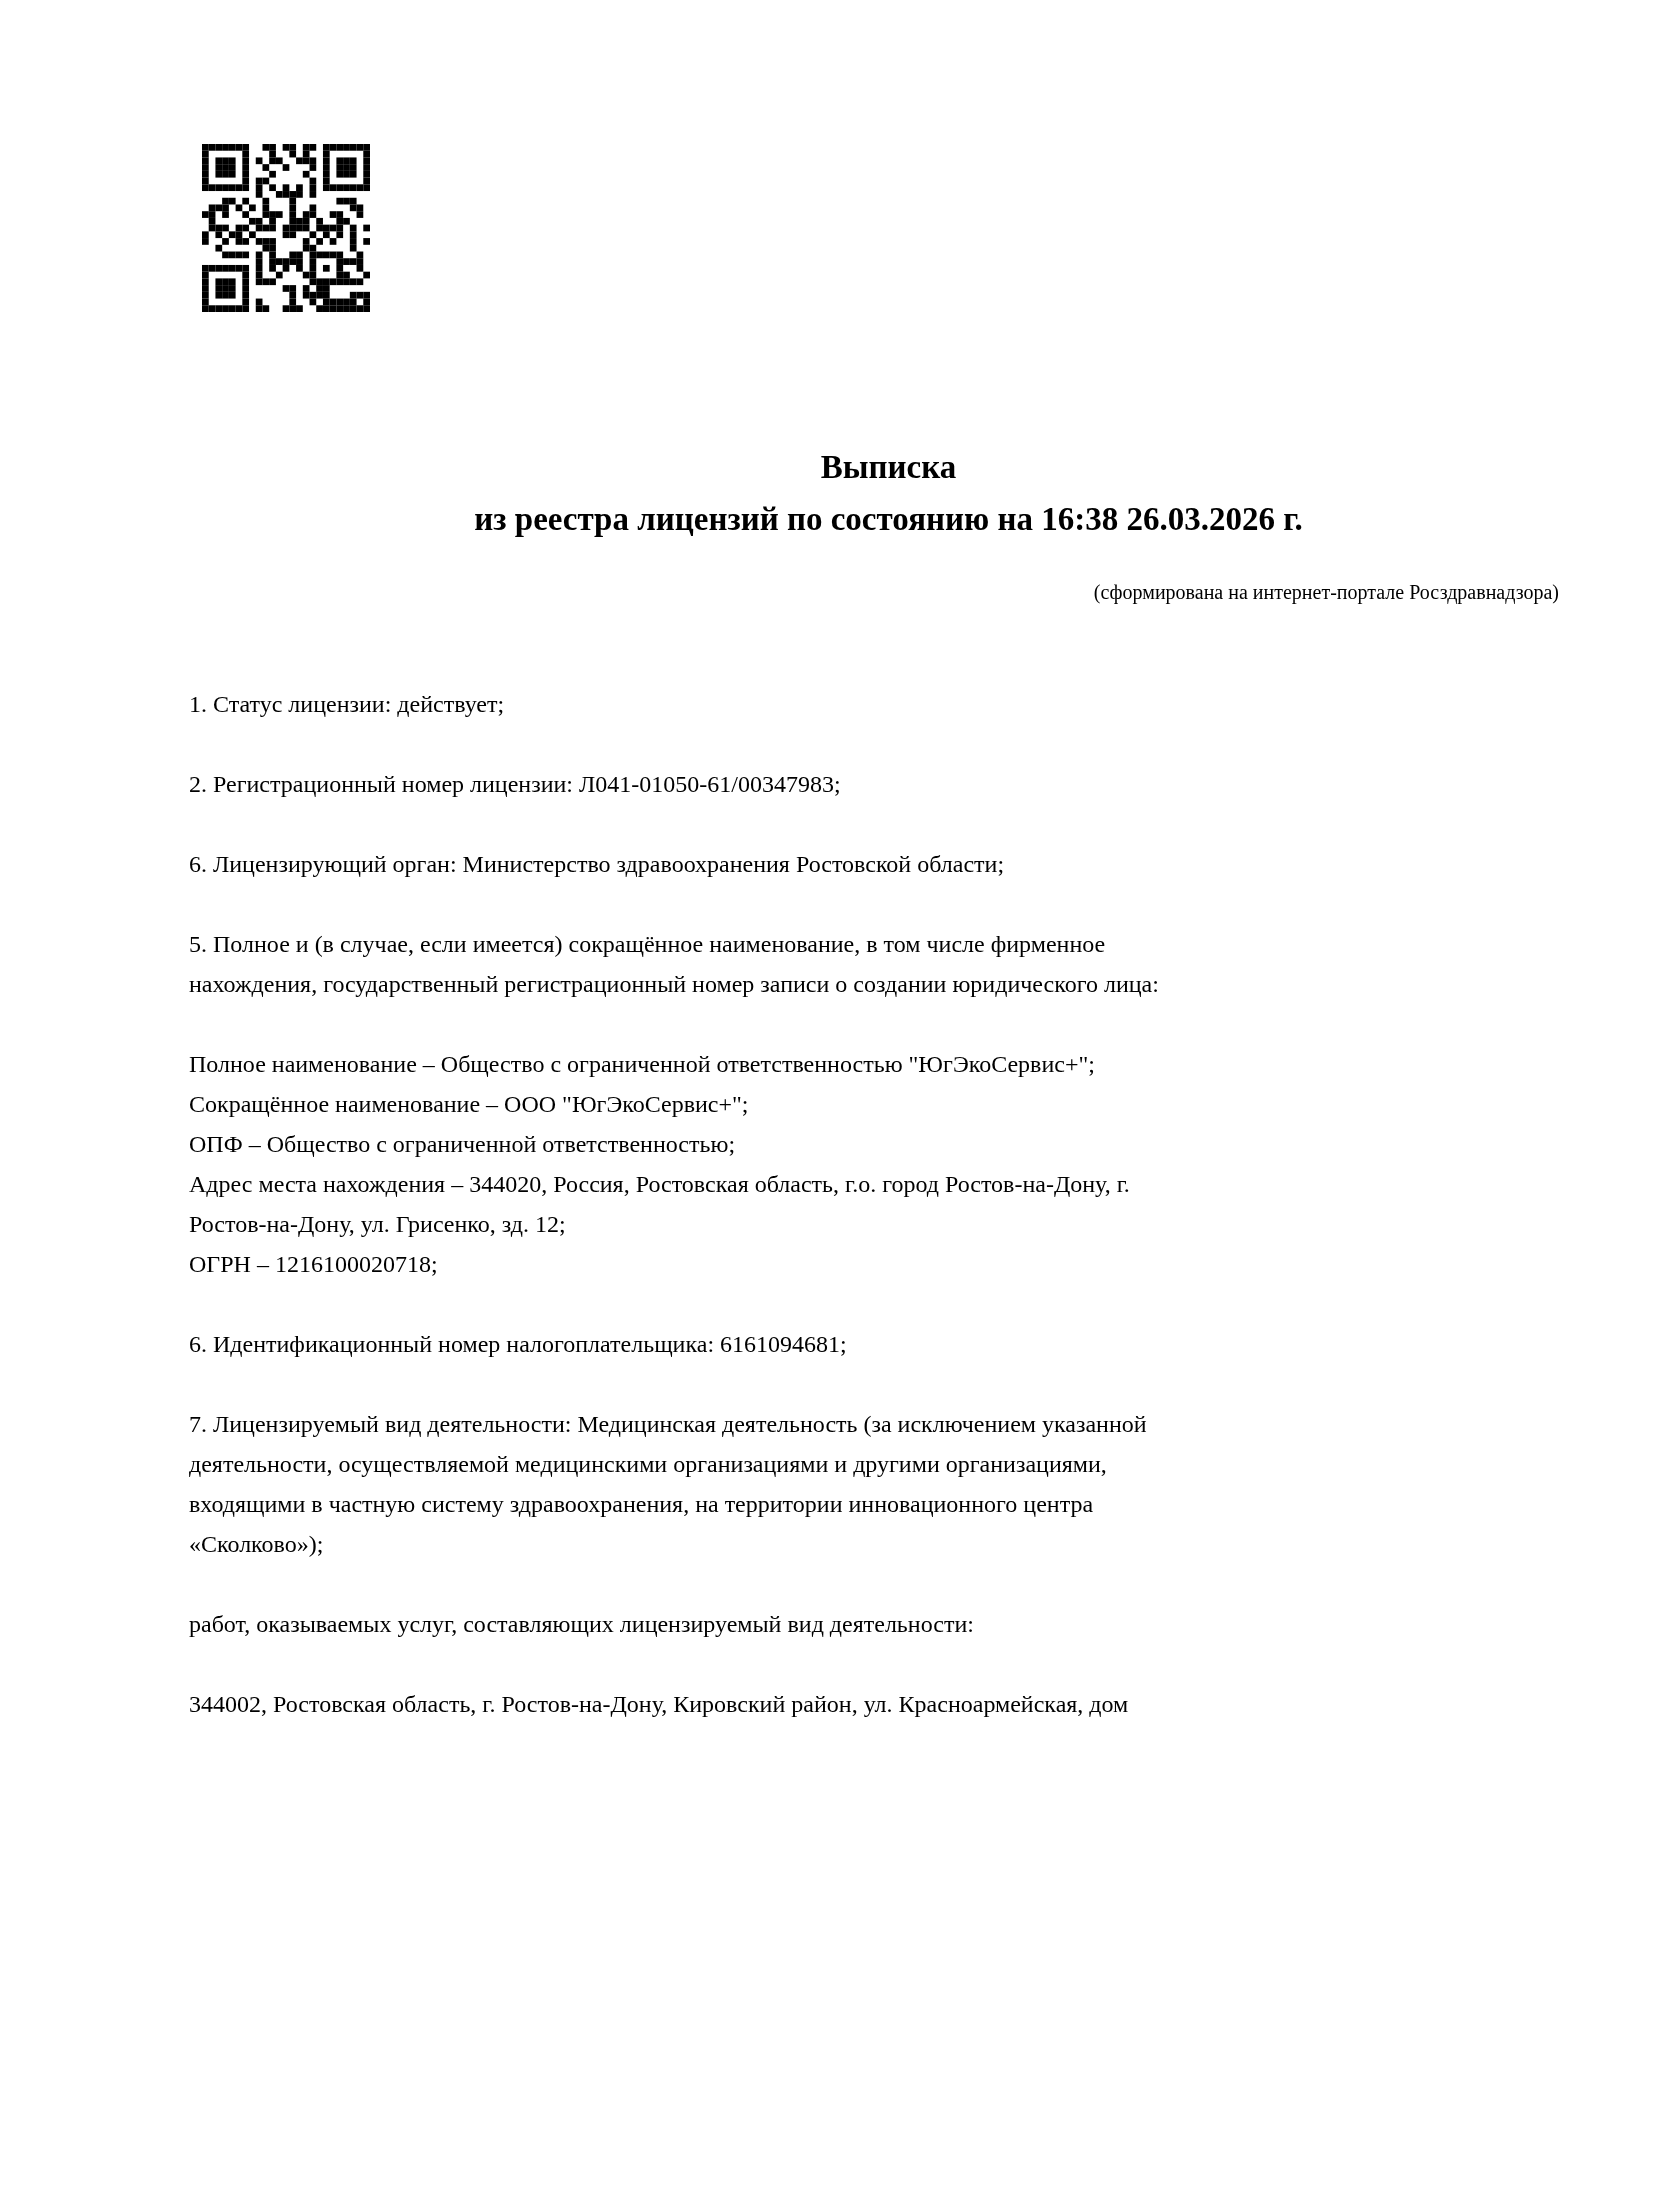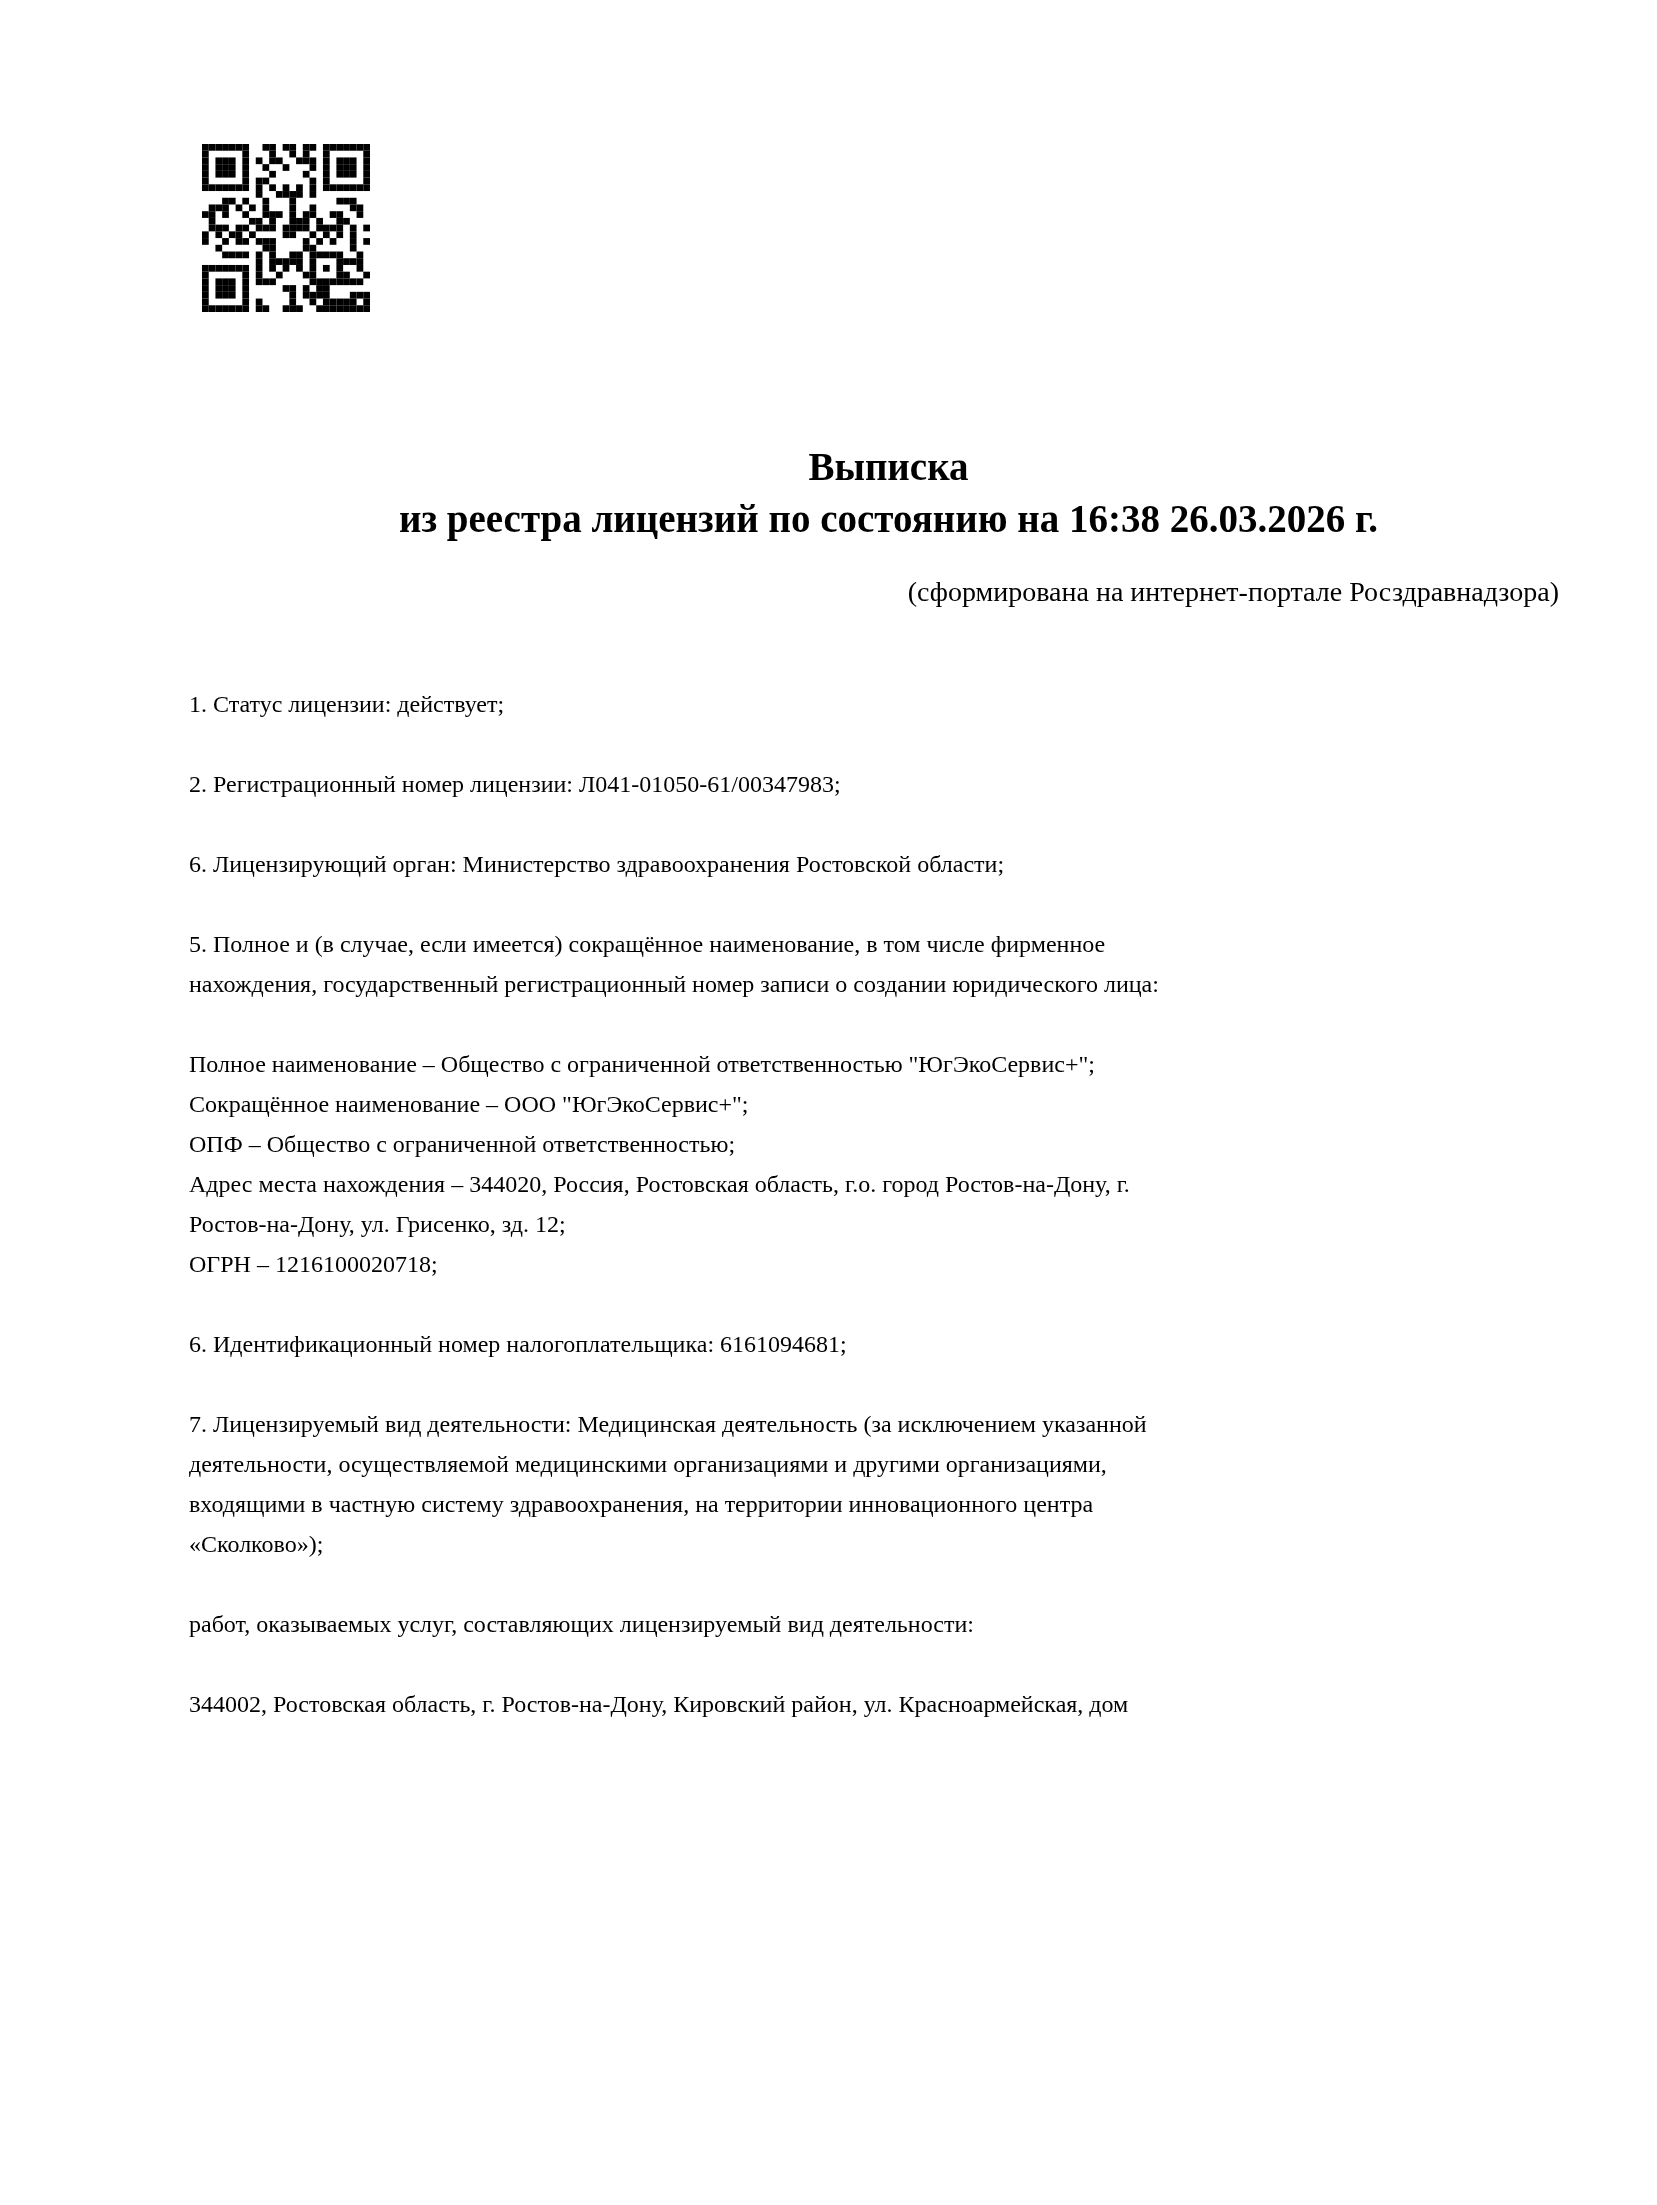--- a/index.html
+++ b/index.html
@@ -23,30 +23,30 @@
     width: 168px;
     height: 168px;
   }
   .title-block {
     position: absolute;
     left: 189px;
     top: 441px;
     width: 1399px;
     text-align: center;
     font-weight: bold;
-    font-size: 39px;
+    font-size: 33px;
     line-height: 52px;
   }
   .subtitle {
     position: absolute;
     left: 189px;
     top: 576px;
     width: 1370px;
     text-align: right;
-    font-size: 28px;
+    font-size: 20px;
     line-height: 32px;
   }
   .body {
     position: absolute;
     left: 189px;
     top: 684px;
     width: 1443px;
     font-size: 24px;
   }
   .para {

